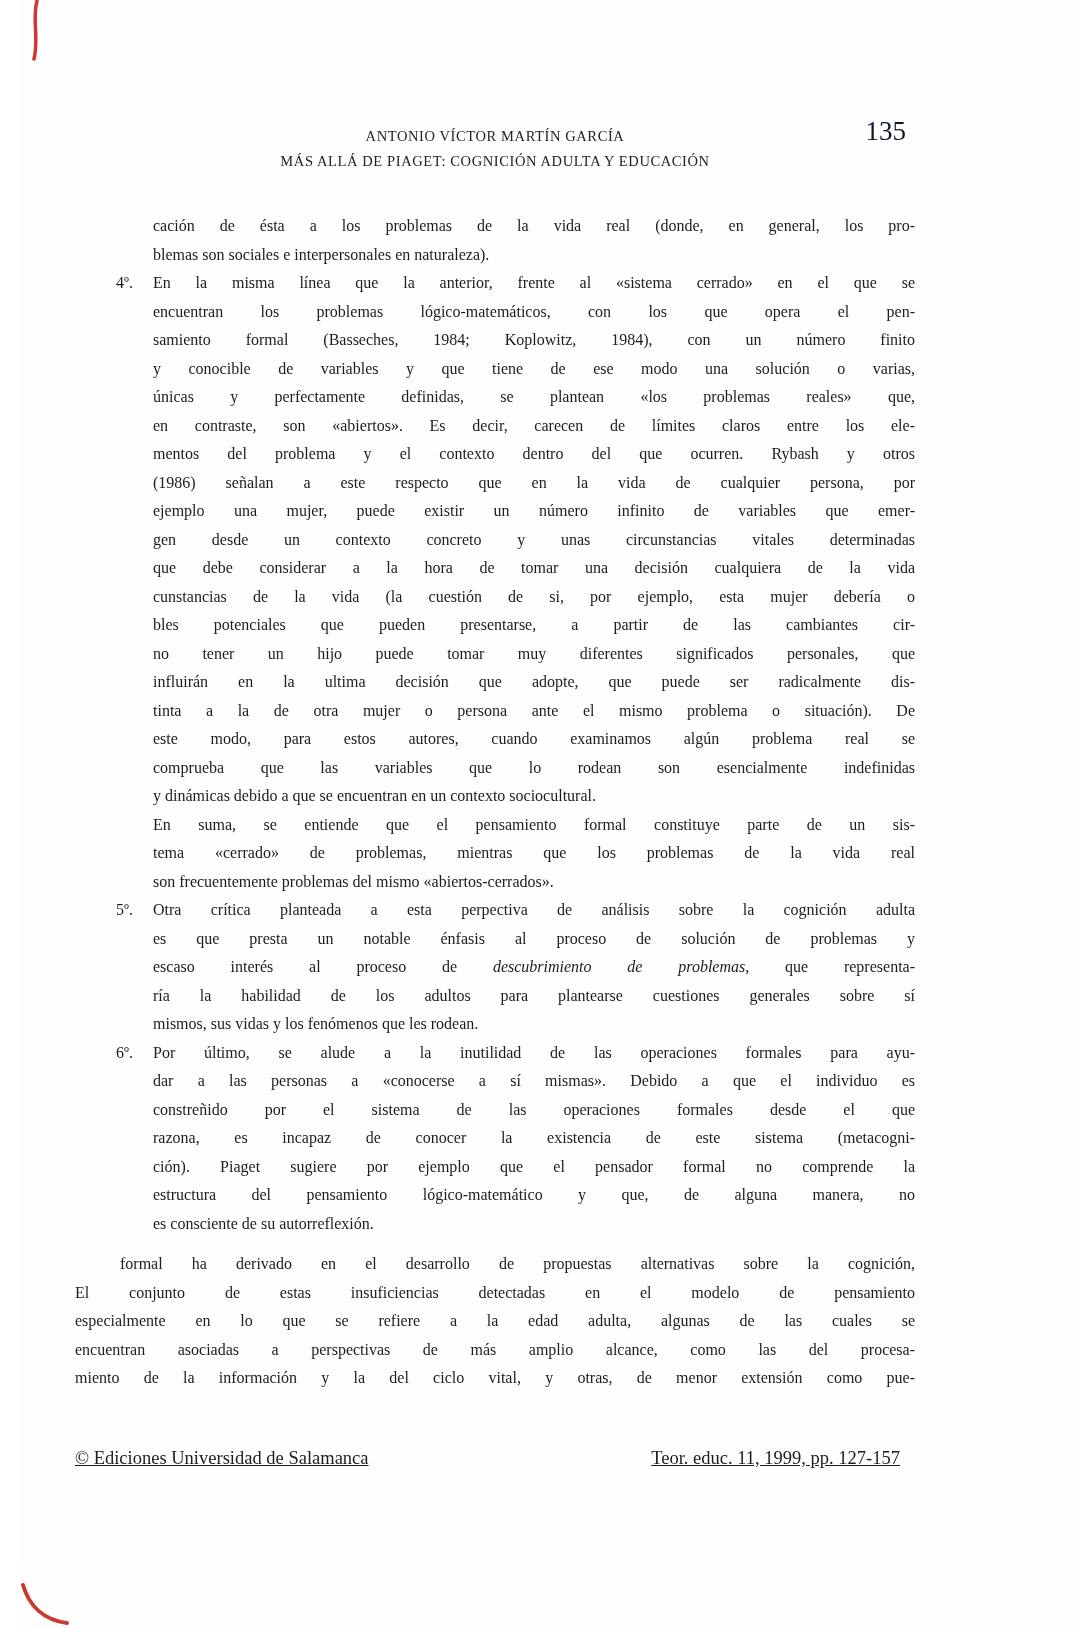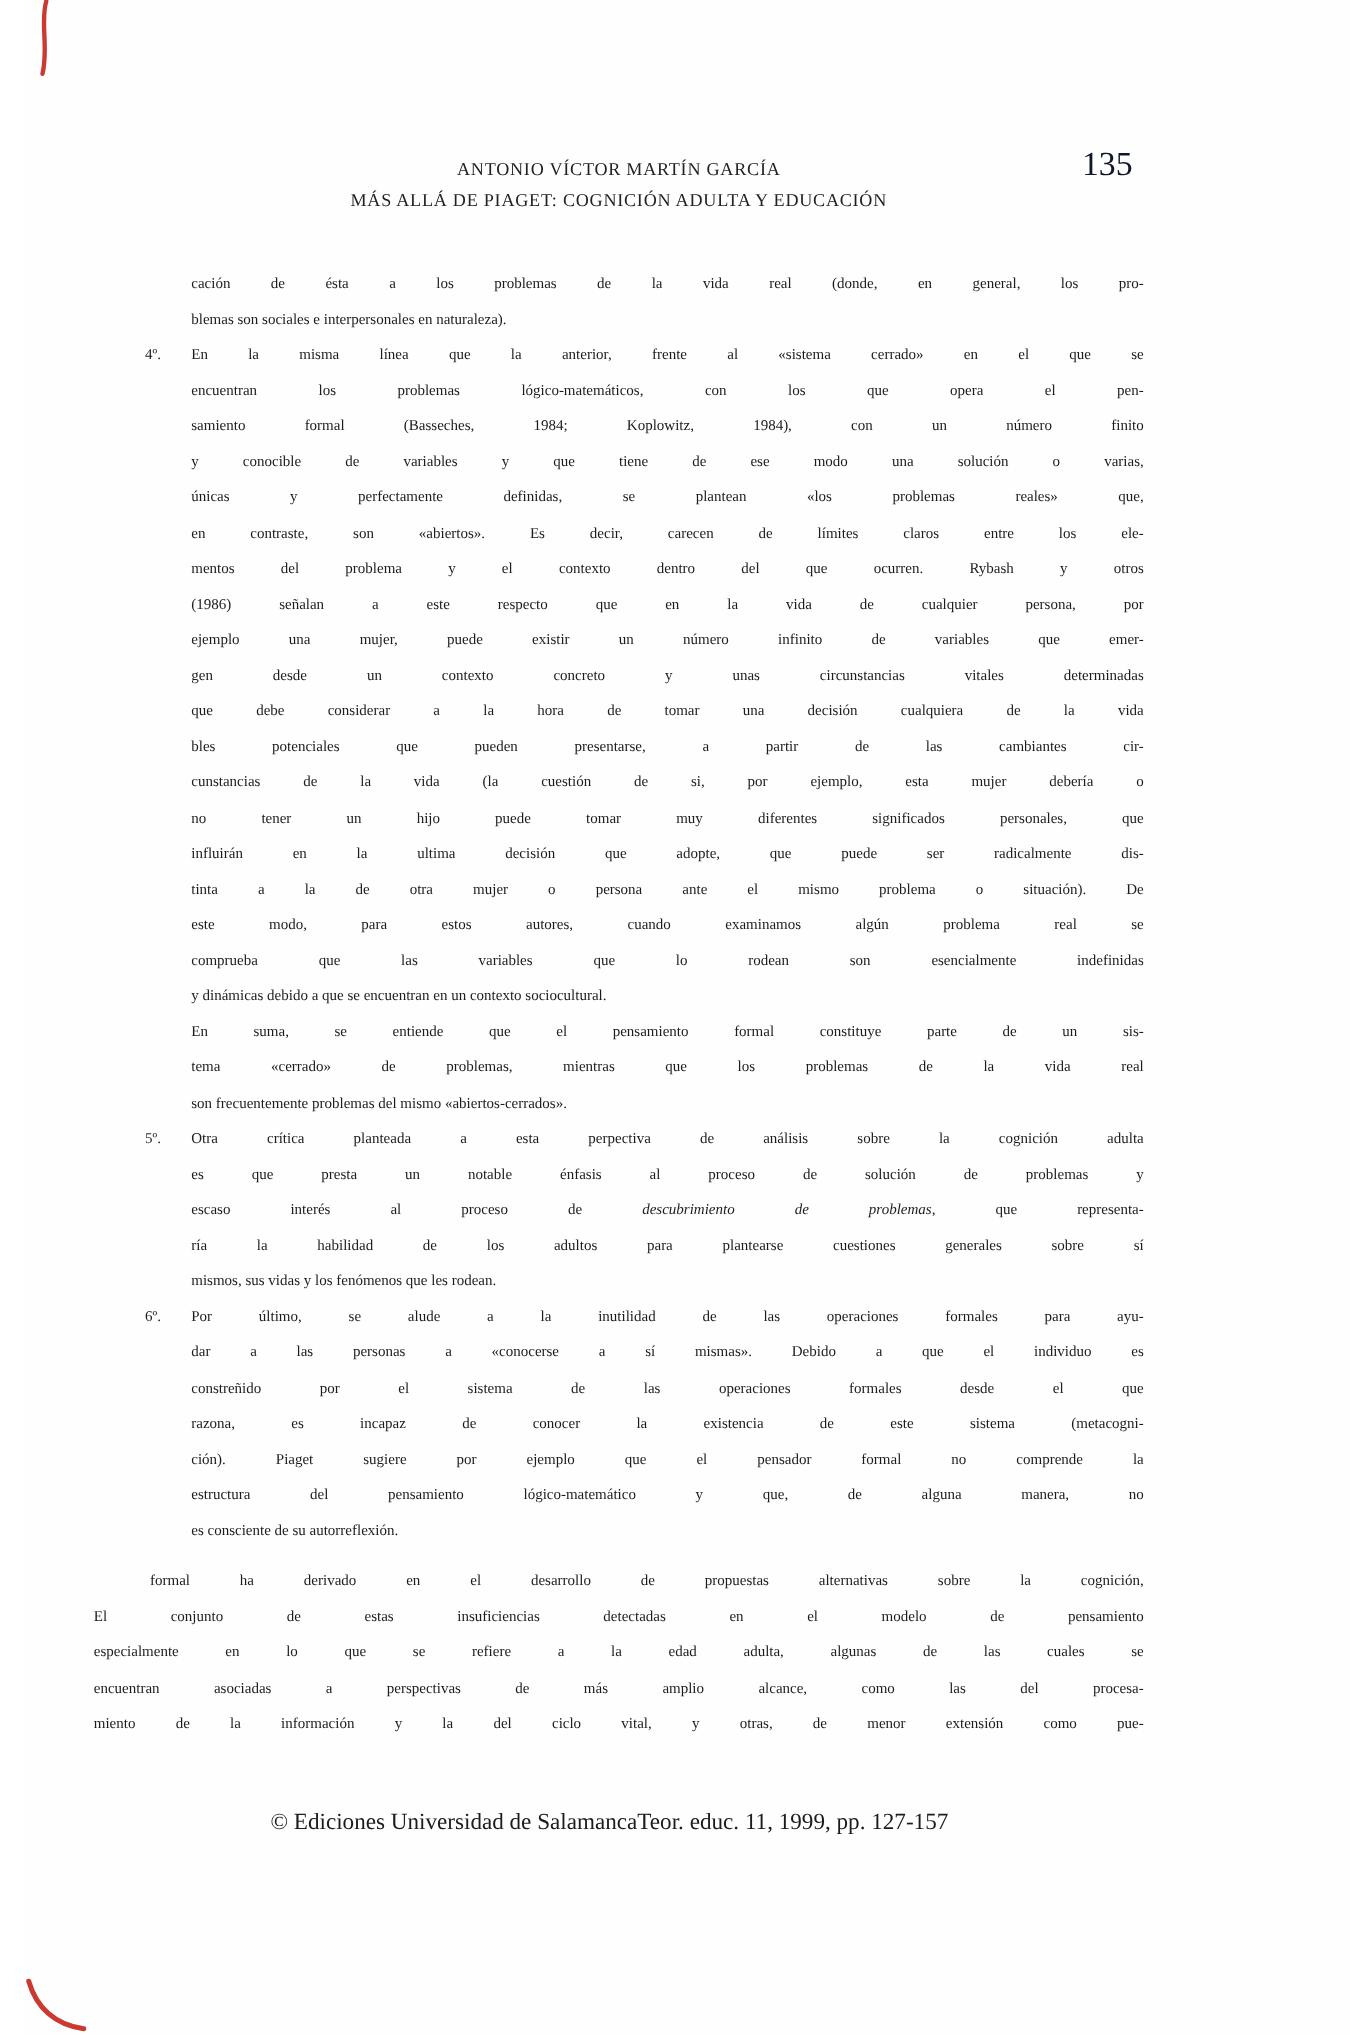--- a/index.html
+++ b/index.html
@@ -35,21 +35,21 @@
     right: 194px;
     font-size: 27px;
     color: #0f172a;
   }
   
   .docbody {
     position: absolute;
     top: 212px;
     left: 55px;
     width: 840px;
-    font-size: 12px;
+    font-size: 16px;
     line-height: 28.5px;
   }
   .para { position: relative; }
   .para.continuation, .para.numbered, .para.sub { margin-left: 78px; }
   .para.full { margin-top: 12px; }
   .para.full .line:first-child { text-indent: 45px; }
   .marker {
     position: absolute;
     left: -37px;
     top: 0;
@@ -62,23 +62,24 @@
   }
   .line.endline { text-align-last: left; }
   .line .it { font-style: italic; }
   
   .footer {
     position: absolute;
     top: 1448px;
     left: 55px;
     width: 825px;
     display: flex;
-    justify-content: center;
+    justify-content: space-between;
     font-size: 18.5px;
     color: #1c1c1c;
+    text-decoration: underline;
   }
   
   .mark { position: absolute; }
   .mark-top { left: 3px; top: 0; }
   .mark-bottom { left: 0; top: 1580px; }
 </style>
 </head>
 <body>
 
 <div class="page">
@@ -109,22 +110,22 @@
         <div class="line"><span>encuentran los problemas lógico-matemáticos, con los que opera el pen-</span></div>
         <div class="line"><span>samiento formal (Basseches, 1984; Koplowitz, 1984), con un número finito</span></div>
         <div class="line"><span>y conocible de variables y que tiene de ese modo una solución o varias,</span></div>
         <div class="line"><span>únicas y perfectamente definidas, se plantean «los problemas reales» que,</span></div>
         <div class="line"><span>en contraste, son «abiertos». Es decir, carecen de límites claros entre los ele-</span></div>
         <div class="line"><span>mentos del problema y el contexto dentro del que ocurren. Rybash y otros</span></div>
         <div class="line"><span>(1986) señalan a este respecto que en la vida de cualquier persona, por</span></div>
         <div class="line"><span>ejemplo una mujer, puede existir un número infinito de variables que emer-</span></div>
         <div class="line"><span>gen desde un contexto concreto y unas circunstancias vitales determinadas</span></div>
         <div class="line"><span>que debe considerar a la hora de tomar una decisión cualquiera de la vida</span></div>
+        <div class="line"><span>cunstancias de la vida (la cuestión de si, por ejemplo, esta mujer debería o</span></div>
         <div class="line"><span>bles potenciales que pueden presentarse, a partir de las cambiantes cir-</span></div>
-        <div class="line"><span>cunstancias de la vida (la cuestión de si, por ejemplo, esta mujer debería o</span></div>
         <div class="line"><span>no tener un hijo puede tomar muy diferentes significados personales, que</span></div>
         <div class="line"><span>influirán en la ultima decisión que adopte, que puede ser radicalmente dis-</span></div>
         <div class="line"><span>tinta a la de otra mujer o persona ante el mismo problema o situación). De</span></div>
         <div class="line"><span>este modo, para estos autores, cuando examinamos algún problema real se</span></div>
         <div class="line"><span>comprueba que las variables que lo rodean son esencialmente indefinidas</span></div>
         <div class="line endline"><span>y dinámicas debido a que se encuentran en un contexto sociocultural.</span></div>
       </div>
       <div class="para sub">
         <div class="line"><span>En suma, se entiende que el pensamiento formal constituye parte de un sis-</span></div>
         <div class="line"><span>tema «cerrado» de problemas, mientras que los problemas de la vida real</span></div>

